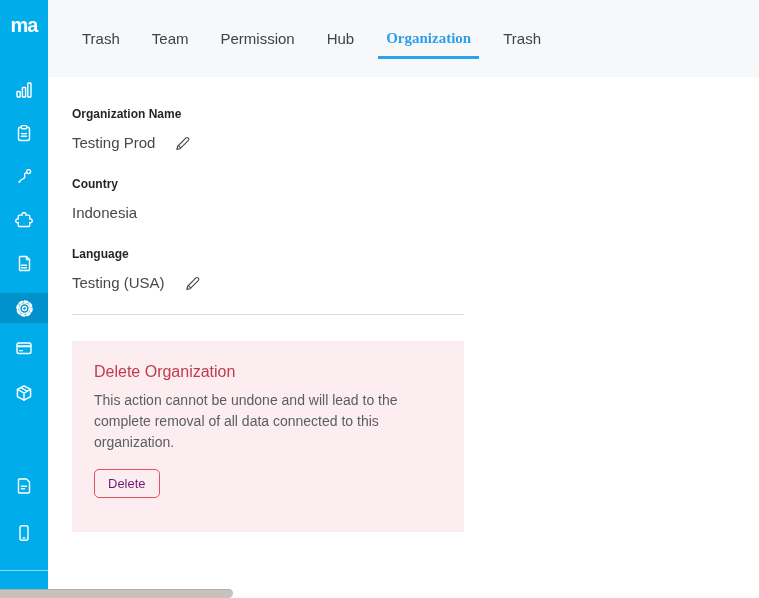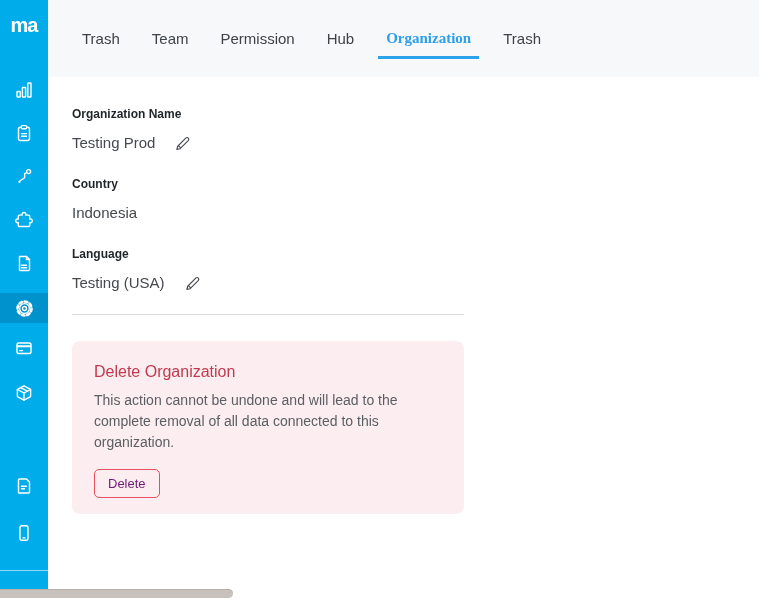--- a/index.html
+++ b/index.html
@@ -28,21 +28,21 @@
   
   .content { position:absolute; left:48px; top:77px; width:711px; height:521px;
              background:#fff; padding:27px 0 0 24px; }
   .field-label { font-size:12px; font-weight:700; color:#1F2428; line-height:20px; margin:0 0 9px; }
   .field-value { display:flex; align-items:center; gap:19px; font-size:15px; color:#45494E;
                  line-height:20px; margin:0 0 21px; }
   .edit-btn { display:inline-flex; align-items:center; cursor:pointer; }
   .divider { width:392px; height:1px; background:#DBDCDE; border:0; margin:20px 0 26px; }
 
   
-  .danger-card { width:392px; background:#FCEEF0; border-radius:8px; padding:20px 22px 16px; }
+  .danger-card { width:392px; background:#FCEEF0; border-radius:0; padding:20px 22px 34px; }
   .danger-title { font-size:16px; font-weight:400; color:#C13A4D; line-height:22px; margin:0 0 7px; }
   .danger-desc { font-size:14px; color:#5A5E63; line-height:21px; max-width:324px; margin:0 0 16px; }
   .danger-btn { background:transparent; border:1px solid #E8505F; color:#701a75;
                 font-family:"Liberation Sans", sans-serif; font-size:13px; line-height:17px;
                 padding:5px 13px; border-radius:5px; cursor:pointer; }
 
   
   .hscroll-thumb { position:absolute; left:0; bottom:0; width:233px; height:9px;
                    background:#C9C2BC; border-radius:0 5px 5px 0;
                    box-shadow:inset 0 1px 0 rgba(0,0,0,.10); cursor:pointer; }

